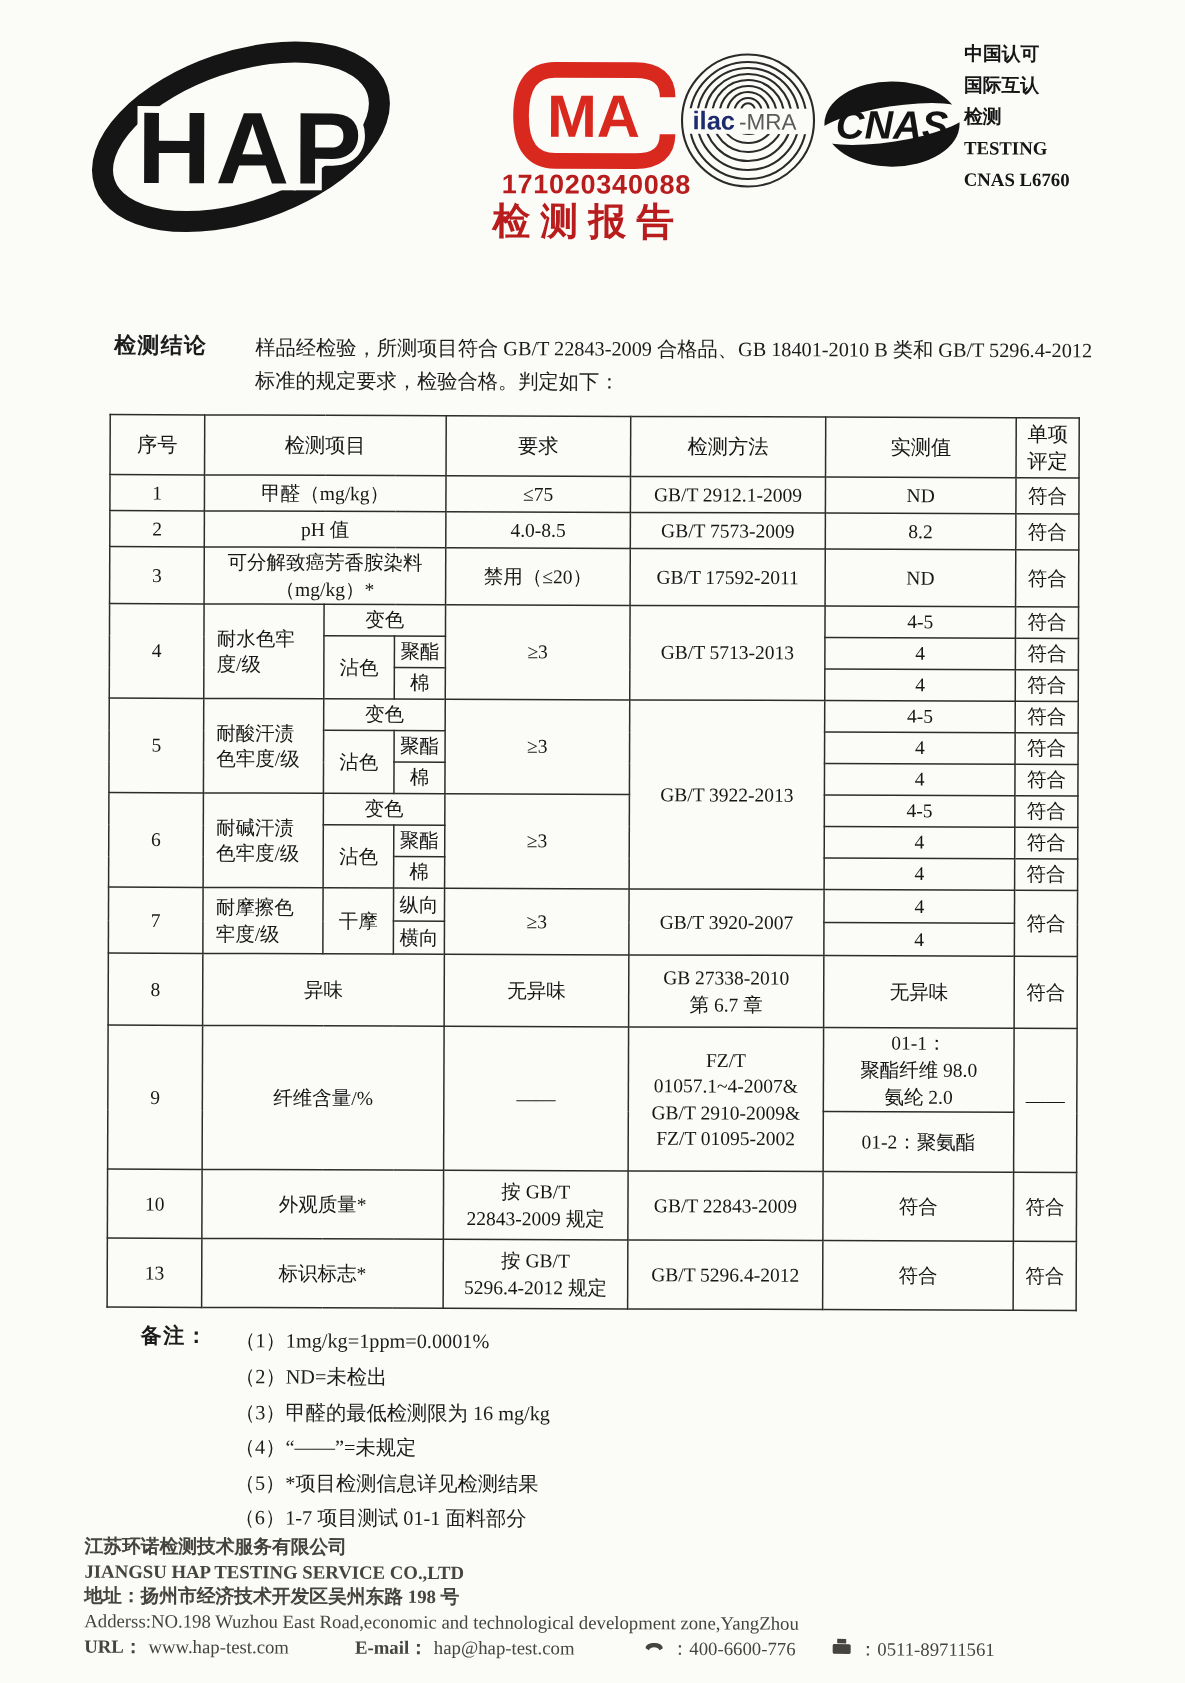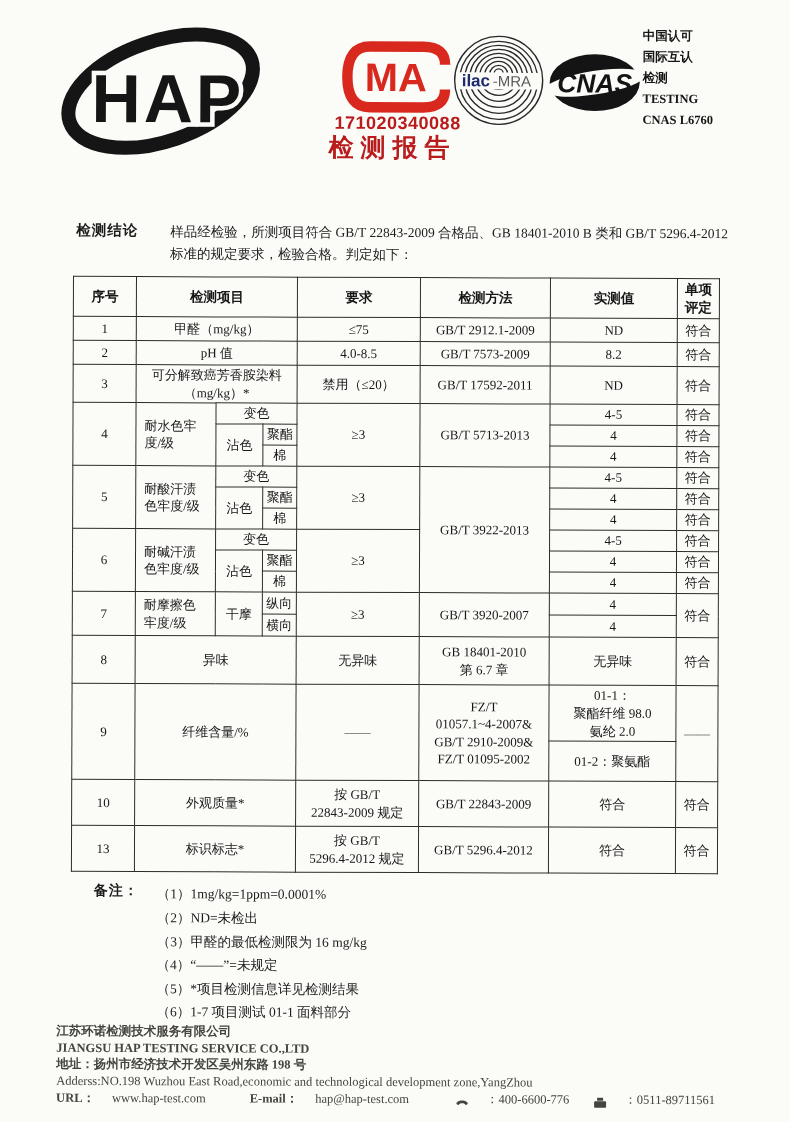--- a/index.html
+++ b/index.html
@@ -31,31 +31,31 @@
   
   table.results{border-collapse:collapse;table-layout:fixed;margin:12px 0 0 72px;
           font-size:13px;color:#171717;}
   table.results td{border:1px solid #2e2c29;text-align:center;vertical-align:middle;
           padding:1px 3px;overflow:hidden;}
   table.results td.left{text-align:left;padding-left:8px;border-radius:23px;}
   .preline{white-space:pre-line;line-height:1.35;}
   tr.h40{height:40px}tr.h24{height:24px}tr.h38{height:38px}tr.h21{height:21px}
   tr.h22{height:22px}tr.h48{height:48px}tr.h56{height:56px}tr.h40b{height:40px}
   tr.h46{height:46px}
-  td.hdr{font-size:13.5px;font-weight:bold;}
+  td.hdr{font-size:13.5px;}
   
   .remarks{display:flex;margin:10px 0 0 95px;}
   .remarks .label{font-weight:bold;font-size:14px;flex:none;margin-right:18px;letter-spacing:1px;}
   .remarks ul{list-style:none;margin:0;padding:0;font-size:13.5px;line-height:1.75;}
   
   .footer{position:absolute;left:58px;top:1024px;width:690px;color:#45443f;
           font-size:12.5px;line-height:16.5px;}
   .footer .b{font-weight:bold;}
   .footer .row{display:flex;align-items:center;gap:6px;margin-top:1px;flex-wrap:nowrap;}
-  .footer .seg{display:inline-flex;align-items:flex-end;gap:17px;}
+  .footer .seg{display:inline-flex;align-items:flex-start;gap:4px;}
   .footer .gap1{margin-left:38px;}
   .footer .gap2{margin-left:40px;}
   .footer .gap3{margin-left:18px;}
   .icon-svg{width:14px;height:12px;fill:#45443f;flex:none;}
 </style>
 </head>
 <body>
 
 <div class="page">
 
@@ -237,21 +237,21 @@
     </tr>
     <tr class="h22">
       <td>横向</td>
       <td>4</td>
     </tr>
 
     <tr class="h48">
       <td>8</td>
       <td colspan="3">异味</td>
       <td>无异味</td>
-      <td class="preline">GB 18401-2010
+      <td class="preline">GB 27338-2010
 第 6.7 章</td>
       <td>无异味</td>
       <td>符合</td>
     </tr>
 
     <tr class="h56">
       <td rowspan="2">9</td>
       <td rowspan="2" colspan="3">纤维含量/%</td>
       <td rowspan="2">——</td>
       <td rowspan="2" class="preline">FZ/T

